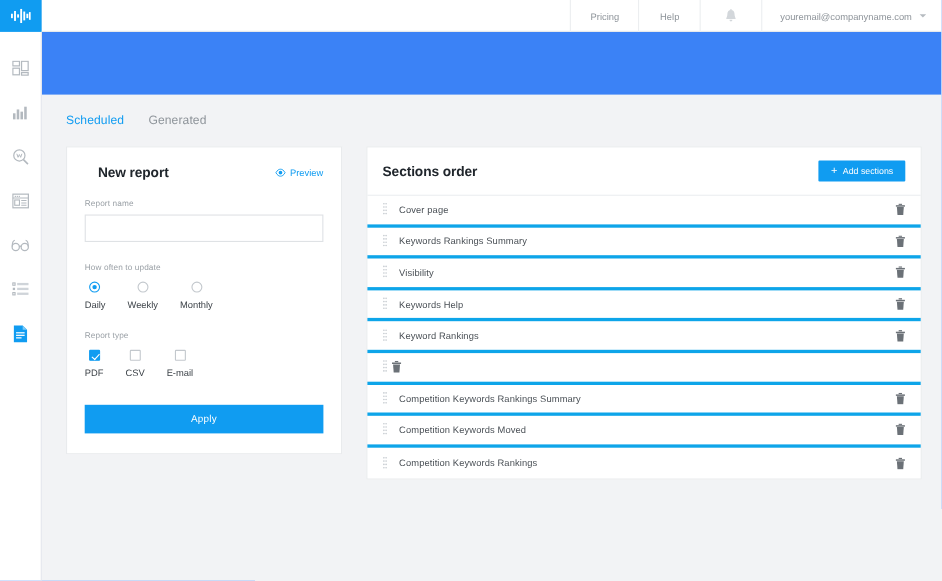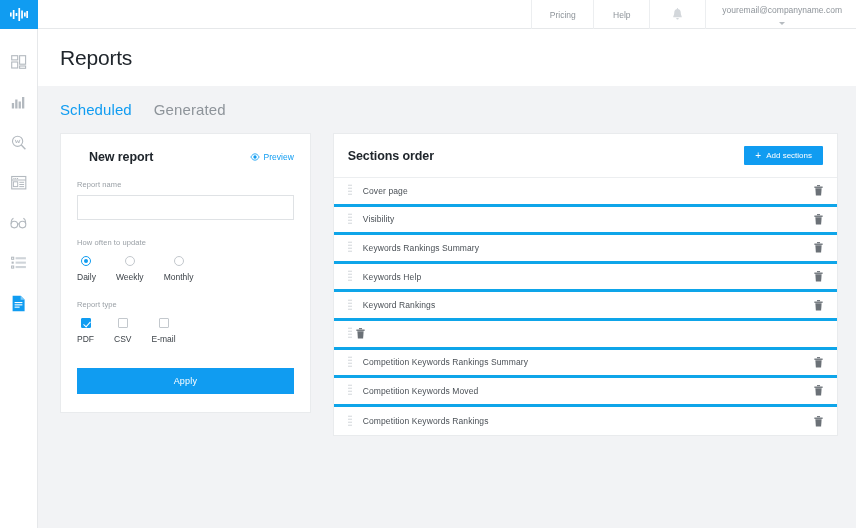--- a/index.html
+++ b/index.html
@@ -36,21 +36,21 @@
   }
   .topcell {
     display: flex; align-items: center; justify-content: center;
     border-left: 1px solid #eceef0; height: 29px;
     font-size: 8.5px; color: #8e949a; padding: 0 16px; cursor: pointer;
     white-space: nowrap;
   }
   .topcell.pricing { min-width: 62px; }
   .topcell.help { min-width: 56px; }
   .topcell.bell { min-width: 56px; }
-  .topcell.account { min-width: 150px; gap: 7px; padding-right: 14px; flex-direction: column; }
+  .topcell.account { min-width: 150px; gap: 7px; padding-right: 14px; }
   .caret-dn {
     width: 0; height: 0; border-left: 3px solid transparent; border-right: 3px solid transparent;
     border-top: 3.5px solid #b6bbc0; display: inline-block;
   }
 
   
   .page-header {
     position: absolute; left: 38px; top: 29px; right: 0; height: 57px;
     background: #ffffff; display: flex; align-items: center;
   }
@@ -58,21 +58,21 @@
     font-size: 21px; color: #20262c; font-weight: normal;
     letter-spacing: -0.2px; padding-left: 22px;
   }
 
   
   .content {
     position: absolute; left: 38px; top: 86px; right: 0; bottom: 0;
     background: #f2f3f5;
   }
   .tabs { display: flex; align-items: center; height: 47px; padding-left: 22px; gap: 22px; }
-  .tab { font-size: 15px; color: #8e949a; cursor: pointer; letter-spacing: .1px; }
+  .tab { font-size: 11px; color: #8e949a; cursor: pointer; letter-spacing: .1px; }
   .tab.active { color: #109cf1; }
 
   .panels { display: flex; padding: 0 18px 0 22px; gap: 22px; align-items: flex-start; }
 
   
   .card {
     background: #ffffff; border: 1px solid #e9ebed;
   }
   .new-report { width: 258px; padding: 16px 16px 18px 16px; }
   .nr-head { display: flex; align-items: center; justify-content: space-between; margin-bottom: 16px; padding-left: 12px; }
@@ -246,23 +246,20 @@
         <rect x="4.9" y="0" width="1.2" height="1.4" rx="0.6" fill="#d3d7db"></rect>
         <path d="M4.2 10 C4.2 10.9 4.8 11.5 5.5 11.5 C6.2 11.5 6.8 10.9 6.8 10 Z" fill="#d3d7db"></path>
       </svg>
     </div>
     <div class="topcell account">
       <span>youremail@companyname.com</span>
       <span class="caret-dn"></span>
     </div>
   </div>
 
-  <div class="page-header">
-    <h1 class="page-title">Reports</h1>
-  </div>
 
   <div class="content">
 
     <div class="tabs">
       <div class="tab active">Scheduled</div>
       <div class="tab">Generated</div>
     </div>
 
     <div class="panels">
 
@@ -357,43 +354,43 @@
                   <circle cx="1" cy="1.2" r="0.75" fill="#c6cbd0"></circle>
                   <circle cx="3" cy="1.2" r="0.75" fill="#c6cbd0"></circle>
                   <circle cx="1" cy="4.2" r="0.75" fill="#c6cbd0"></circle>
                   <circle cx="3" cy="4.2" r="0.75" fill="#c6cbd0"></circle>
                   <circle cx="1" cy="7.2" r="0.75" fill="#c6cbd0"></circle>
                   <circle cx="3" cy="7.2" r="0.75" fill="#c6cbd0"></circle>
                   <circle cx="1" cy="10.2" r="0.75" fill="#c6cbd0"></circle>
                   <circle cx="3" cy="10.2" r="0.75" fill="#c6cbd0"></circle>
                 </svg>
               </span>
+              <span class="srow-label">Keywords Rankings Summary</span>
+              <span class="trash">
+                <svg width="9" height="11" viewBox="0 0 10 12">
+                  <rect x="3.3" y="0" width="3.4" height="1.3" fill="#6b7177"></rect>
+                  <rect x="0.4" y="1.6" width="9.2" height="1.5" fill="#6b7177"></rect>
+                  <path d="M1.5 3.5 H8.5 L7.9 11.6 H2.1 Z" fill="#6b7177"></path>
+                </svg>
+              </span>
+            </div>
+            <div class="srow">
+              <span class="drag">
+                <svg width="4" height="13" viewBox="0 0 4 13">
+                  <circle cx="1" cy="1.2" r="0.75" fill="#c6cbd0"></circle>
+                  <circle cx="3" cy="1.2" r="0.75" fill="#c6cbd0"></circle>
+                  <circle cx="1" cy="4.2" r="0.75" fill="#c6cbd0"></circle>
+                  <circle cx="3" cy="4.2" r="0.75" fill="#c6cbd0"></circle>
+                  <circle cx="1" cy="7.2" r="0.75" fill="#c6cbd0"></circle>
+                  <circle cx="3" cy="7.2" r="0.75" fill="#c6cbd0"></circle>
+                  <circle cx="1" cy="10.2" r="0.75" fill="#c6cbd0"></circle>
+                  <circle cx="3" cy="10.2" r="0.75" fill="#c6cbd0"></circle>
+                </svg>
+              </span>
               <span class="srow-label">Visibility</span>
-              <span class="trash">
-                <svg width="9" height="11" viewBox="0 0 10 12">
-                  <rect x="3.3" y="0" width="3.4" height="1.3" fill="#6b7177"></rect>
-                  <rect x="0.4" y="1.6" width="9.2" height="1.5" fill="#6b7177"></rect>
-                  <path d="M1.5 3.5 H8.5 L7.9 11.6 H2.1 Z" fill="#6b7177"></path>
-                </svg>
-              </span>
-            </div>
-            <div class="srow">
-              <span class="drag">
-                <svg width="4" height="13" viewBox="0 0 4 13">
-                  <circle cx="1" cy="1.2" r="0.75" fill="#c6cbd0"></circle>
-                  <circle cx="3" cy="1.2" r="0.75" fill="#c6cbd0"></circle>
-                  <circle cx="1" cy="4.2" r="0.75" fill="#c6cbd0"></circle>
-                  <circle cx="3" cy="4.2" r="0.75" fill="#c6cbd0"></circle>
-                  <circle cx="1" cy="7.2" r="0.75" fill="#c6cbd0"></circle>
-                  <circle cx="3" cy="7.2" r="0.75" fill="#c6cbd0"></circle>
-                  <circle cx="1" cy="10.2" r="0.75" fill="#c6cbd0"></circle>
-                  <circle cx="3" cy="10.2" r="0.75" fill="#c6cbd0"></circle>
-                </svg>
-              </span>
-              <span class="srow-label">Keywords Rankings Summary</span>
               <span class="trash">
                 <svg width="9" height="11" viewBox="0 0 10 12">
                   <rect x="3.3" y="0" width="3.4" height="1.3" fill="#6b7177"></rect>
                   <rect x="0.4" y="1.6" width="9.2" height="1.5" fill="#6b7177"></rect>
                   <path d="M1.5 3.5 H8.5 L7.9 11.6 H2.1 Z" fill="#6b7177"></path>
                 </svg>
               </span>
             </div>
             <div class="srow">
               <span class="drag">

